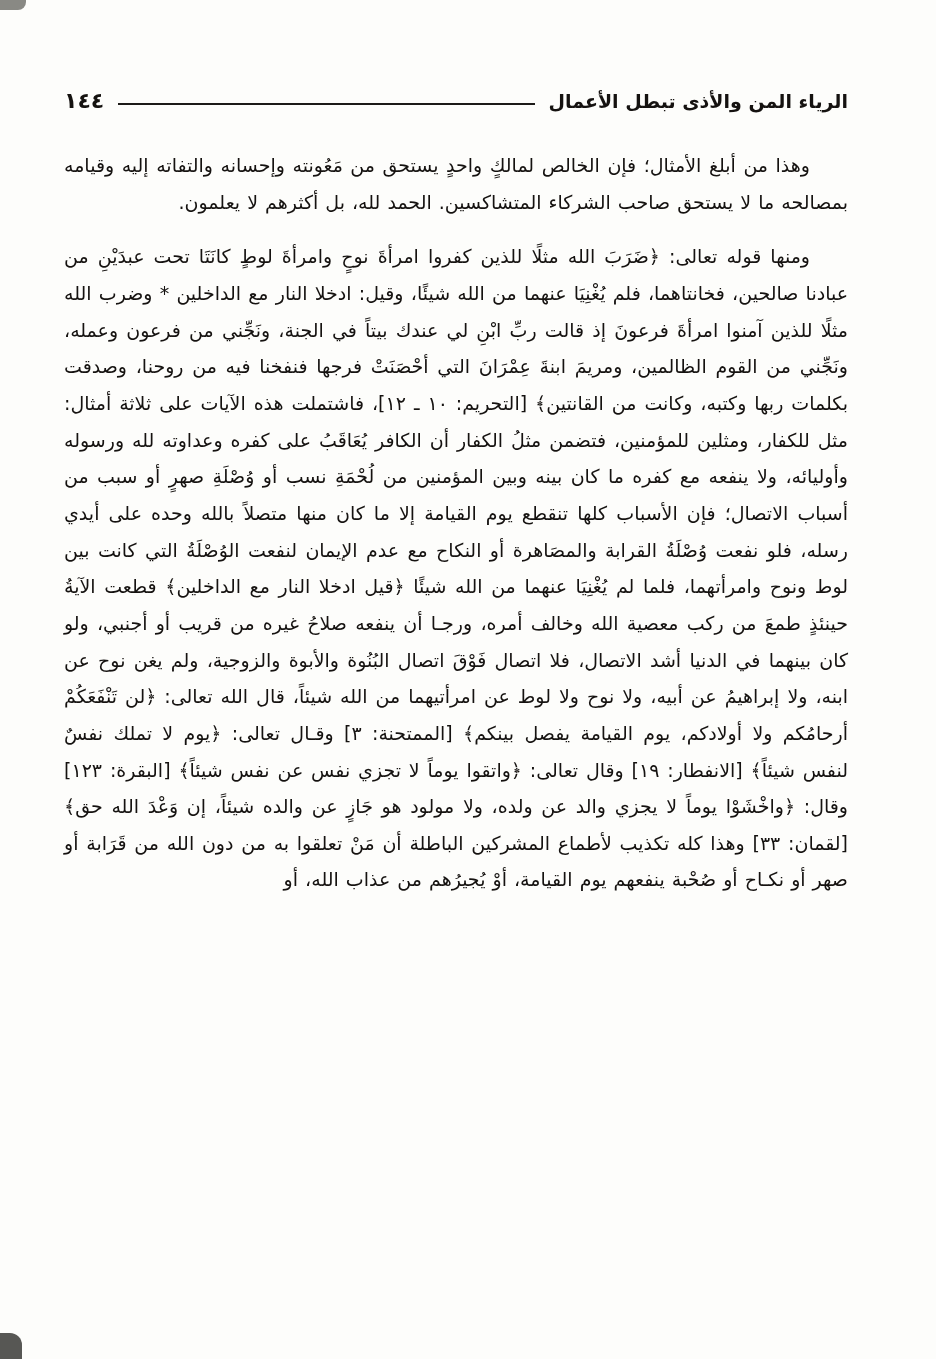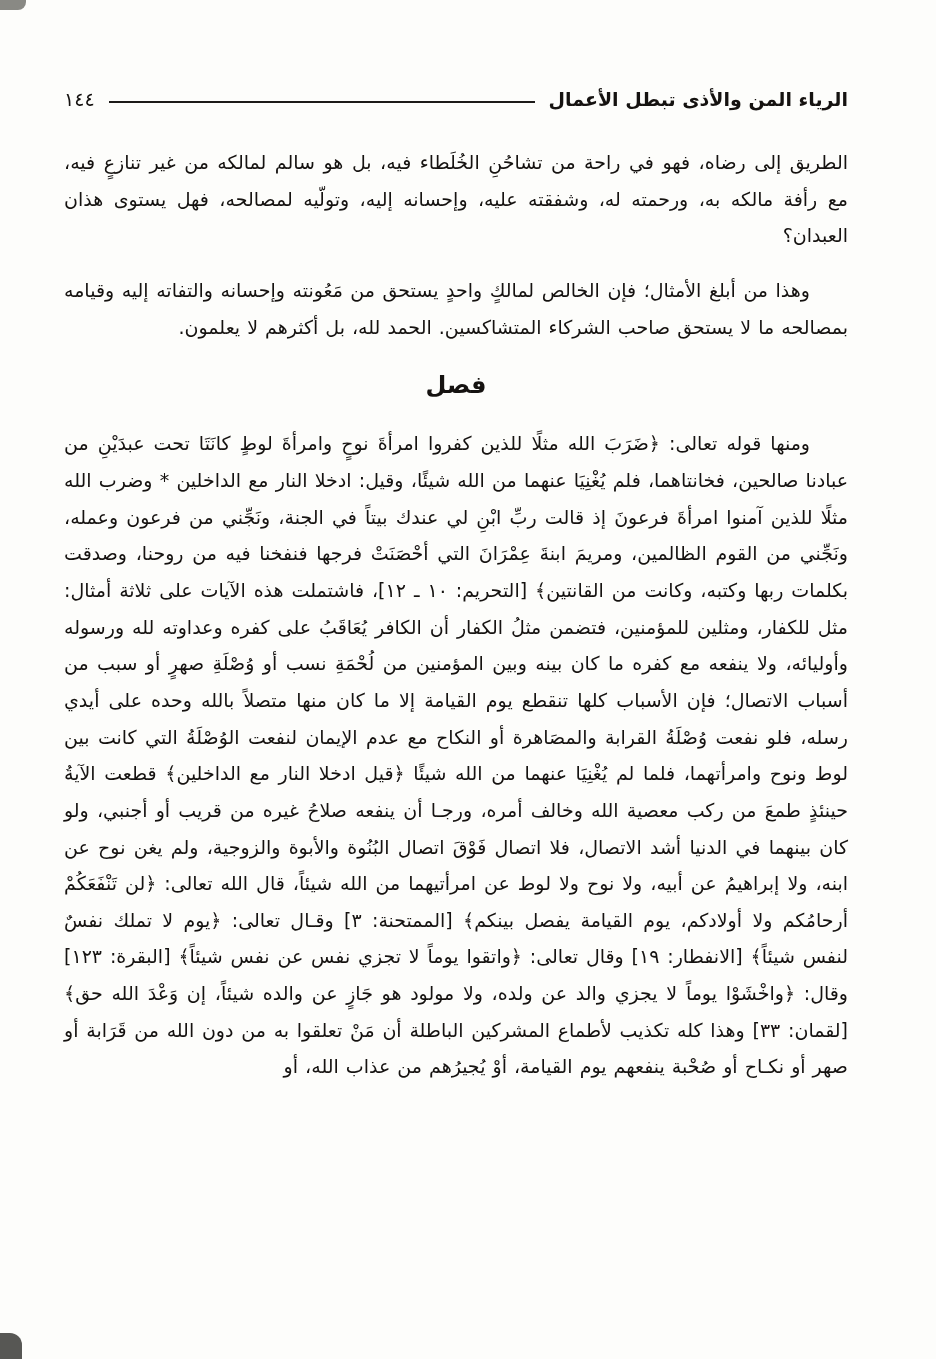--- a/index.html
+++ b/index.html
@@ -50,22 +50,22 @@
     letter-spacing: 0;
     text-align: center;
   }
   .running-head .rule {
     flex: 1;
     height: 0;
     border-top: 2px solid #1c1a18;
     margin: 6px 6px 0 6px;
   }
   .running-head .page-no {
-    font-weight: normal;
-    font-size: 19px;
+    font-weight: bold;
+    font-size: 22px;
     white-space: nowrap;
   }
   .body-text p {
     font-size: 19px;
     line-height: 1.93;
     text-align: justify;
     text-justify: inter-word;
     margin: 0 0 18px 0;
     word-spacing: 1px;
   }
@@ -88,23 +88,21 @@
   <div class="scan-mark-bottom"></div>
 
   <div class="running-head">
     <span class="title">الرياء المن والأذى تبطل الأعمال</span>
     <span class="rule"></span>
     <span class="page-no">١٤٤</span>
   </div>
 
   <div class="body-text">
 
-    <p>الطريق إلى رضاه، فهو في راحة من تشاحُنِ الخُلَطاء فيه، بل هو سالم لمالكه من غير تنازعٍ فيه، مع رأفة مالكه به، ورحمته له، وشفقته عليه، وإحسانه إليه، وتولّيه لمصالحه، فهل يستوى هذان العبدان؟</p>
 
     <p class="indent">وهذا من أبلغ الأمثال؛ فإن الخالص لمالكٍ واحدٍ يستحق من مَعُونته وإحسانه والتفاته إليه وقيامه بمصالحه ما لا يستحق صاحب الشركاء المتشاكسين. الحمد لله، بل أكثرهم لا يعلمون.</p>
 
-    <div class="section-heading">فصل</div>
 
     <p class="indent">ومنها قوله تعالى: ﴿ضَرَبَ الله مثلًا للذين كفروا امرأةَ نوحٍ وامرأةَ لوطٍ كانَتَا تحت عبدَيْنِ من عبادنا صالحين، فخانتاهما، فلم يُغْنِيَا عنهما من الله شيئًا، وقيل: ادخلا النار مع الداخلين * وضرب الله مثلًا للذين آمنوا امرأةَ فرعونَ إذ قالت ربِّ ابْنِ لي عندك بيتاً في الجنة، ونَجِّني من فرعون وعمله، ونَجِّني من القوم الظالمين، ومريمَ ابنةَ عِمْرَانَ التي أحْصَنَتْ فرجها فنفخنا فيه من روحنا، وصدقت بكلمات ربها وكتبه، وكانت من القانتين﴾ [التحريم: ١٠ ـ ١٢]، فاشتملت هذه الآيات على ثلاثة أمثال: مثل للكفار، ومثلين للمؤمنين، فتضمن مثلُ الكفار أن الكافر يُعَاقَبُ على كفره وعداوته لله ورسوله وأوليائه، ولا ينفعه مع كفره ما كان بينه وبين المؤمنين من لُحْمَةِ نسب أو وُصْلَةِ صهرٍ أو سبب من أسباب الاتصال؛ فإن الأسباب كلها تنقطع يوم القيامة إلا ما كان منها متصلاً بالله وحده على أيدي رسله، فلو نفعت وُصْلَةُ القرابة والمصَاهرة أو النكاح مع عدم الإيمان لنفعت الوُصْلَةُ التي كانت بين لوط ونوح وامرأتهما، فلما لم يُغْنِيَا عنهما من الله شيئًا ﴿قيل ادخلا النار مع الداخلين﴾ قطعت الآيةُ حينئذٍ طمعَ من ركب معصية الله وخالف أمره، ورجـا أن ينفعه صلاحُ غيره من قريب أو أجنبي، ولو كان بينهما في الدنيا أشد الاتصال، فلا اتصال فَوْقَ اتصال البُنُوة والأبوة والزوجية، ولم يغن نوح عن ابنه، ولا إبراهيمُ عن أبيه، ولا نوح ولا لوط عن امرأتيهما من الله شيئاً، قال الله تعالى: ﴿لن تَنْفَعَكُمْ أرحامُكم ولا أولادكم، يوم القيامة يفصل بينكم﴾ [الممتحنة: ٣] وقـال تعالى: ﴿يوم لا تملك نفسٌ لنفس شيئاً﴾ [الانفطار: ١٩] وقال تعالى: ﴿واتقوا يوماً لا تجزي نفس عن نفس شيئاً﴾ [البقرة: ١٢٣] وقال: ﴿واخْشَوْا يوماً لا يجزي والد عن ولده، ولا مولود هو جَازٍ عن والده شيئاً، إن وَعْدَ الله حق﴾ [لقمان: ٣٣] وهذا كله تكذيب لأطماع المشركين الباطلة أن مَنْ تعلقوا به من دون الله من قَرَابة أو صهر أو نكـاح أو صُحْبة ينفعهم يوم القيامة، أوْ يُجيرُهم من عذاب الله، أو</p>
 
   </div>
 
 </div>
 
 </body></html>

